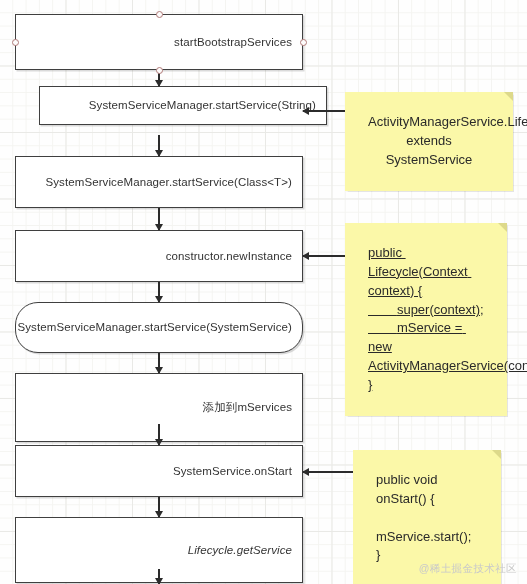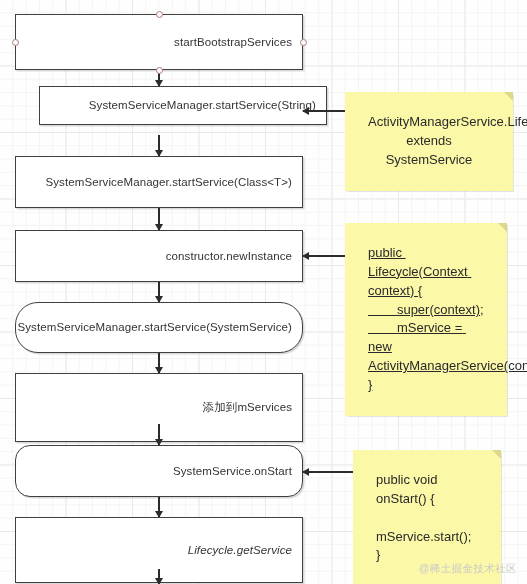--- a/index.html
+++ b/index.html
@@ -179,21 +179,21 @@
   <div class="node" style="top:302px; height:51px;border-radius:23px;">
     <span>SystemServiceManager.startService(SystemService)</span>
   </div>
   <div class="vconn" style="top:353px; height:20px;"></div>
 
   <div class="node" style="top:373px; height:69px;">
     <span>添加到mServices</span>
   </div>
   <div class="vconn" style="top:424px; height:21px;"></div>
 
-  <div class="node" style="top:445px; height:52px;border-radius:15px;">
+  <div class="node" style="top:445px; height:52px;">
     <span>SystemService.onStart</span>
   </div>
   <div class="vconn" style="top:497px; height:20px;"></div>
 
   <div class="node" style="top:517px; height:66px;font-style:italic;">
     <span>Lifecycle.getService</span>
   </div>
   <div class="vconn" style="top:569px; height:15px;"></div>
 
   <div class="hconn" style="left:303px; top:110px; width:45px;"></div>

